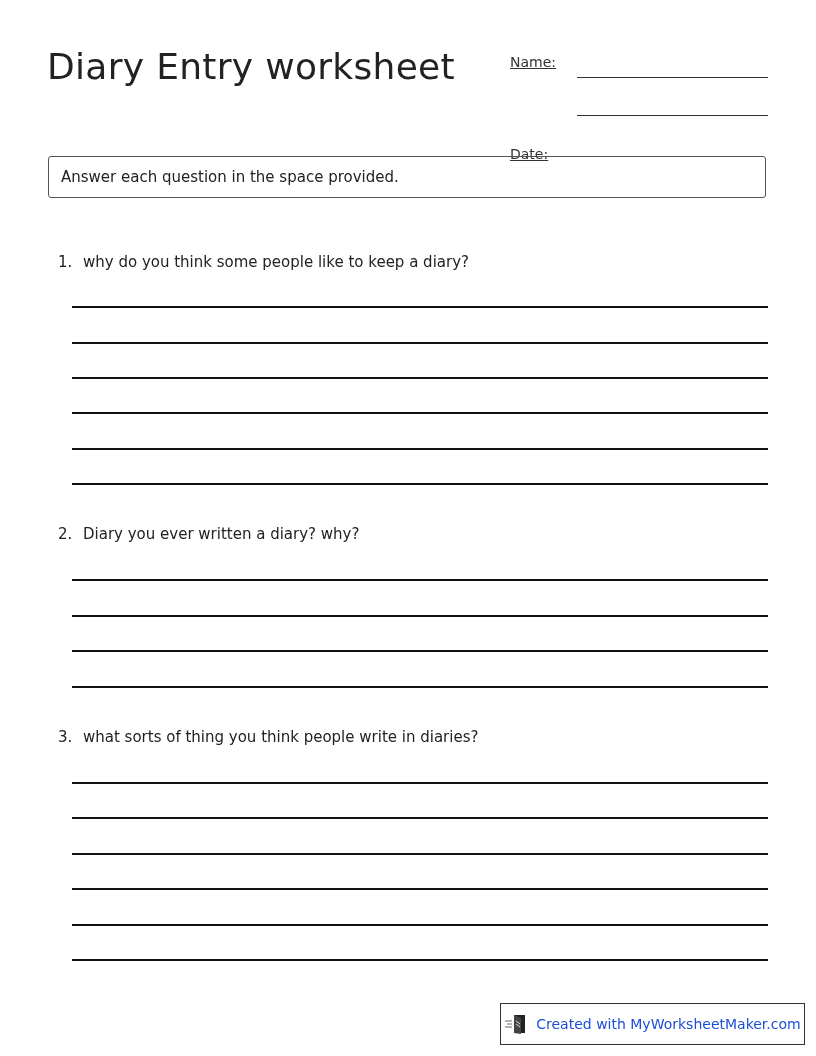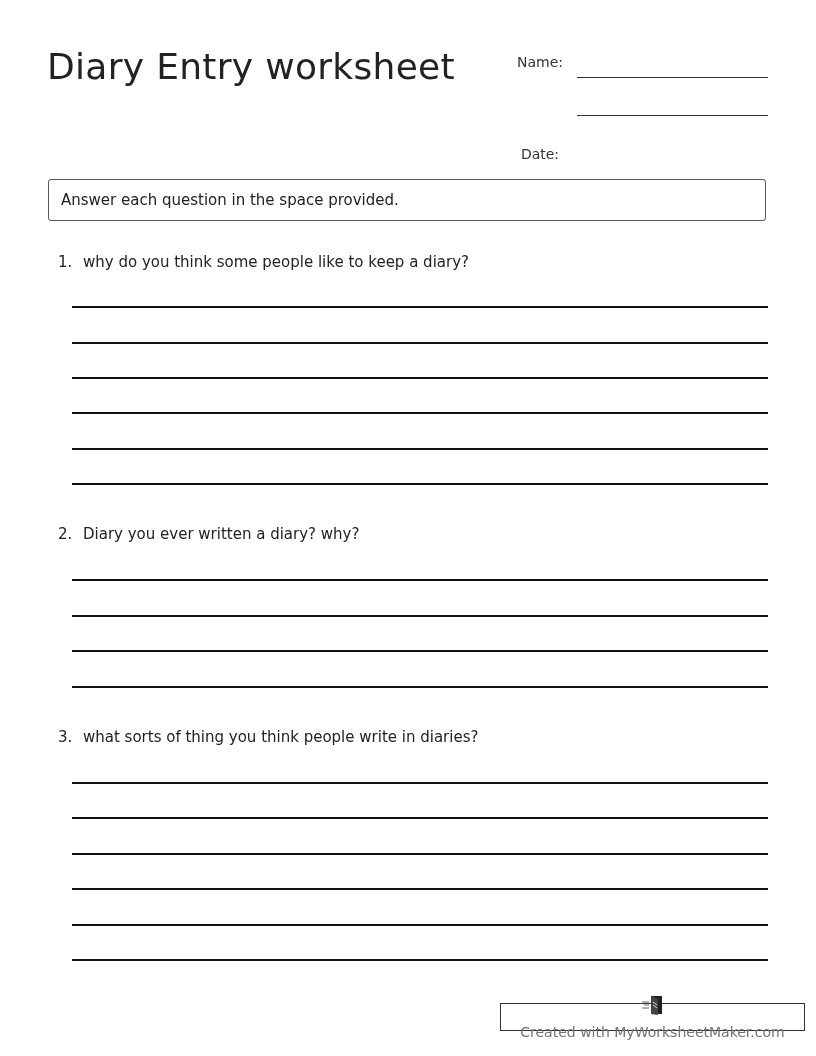--- a/index.html
+++ b/index.html
@@ -6,44 +6,44 @@
     body {
       width: 816px; height: 1056px; position: relative; overflow: hidden;
       font-family: "DejaVu Sans", sans-serif; color: #222;
     }
     .title {
       position: absolute; left: 47px; top: 46px;
       font-size: 36px; font-weight: normal; letter-spacing: 0.3px; color: #222;
       font-family: "DejaVu Sans", sans-serif;
     }
     .field-label {
-      position: absolute; font-size: 14px; color: #333; text-align: center; width: 60px;
+      position: absolute; font-size: 14px; color: #333; text-align: left; width: 60px; text-decoration: underline;
     }
     .field-line {
       position: absolute; left: 577px; width: 191px; height: 0;
       border-top: 1.5px solid #333;
     }
     .instructions {
-      position: absolute; left: 48px; top: 179px; width: 718px; height: 42px;
+      position: absolute; left: 48px; top: 156px; width: 718px; height: 42px;
       border: 1.5px solid #555; border-radius: 3px; box-sizing: border-box;
       padding: 0 12px; display: flex; align-items: center;
       font-size: 15px; color: #222;
     }
     .question {
       position: absolute; left: 58px; font-size: 15px; color: #222;
     }
     .question .num { display: inline-block; width: 25px; }
     .answer-line {
       position: absolute; left: 72px; width: 696px; height: 2px; background: #111;
     }
     .footer {
-      position: absolute; left: 500px; top: 1003px; width: 305px; height: 28px;
+      position: absolute; left: 500px; top: 1003px; width: 305px; height: 42px;
       border: 1.5px solid #333; box-sizing: border-box;
       display: flex; align-items: center; justify-content: center; gap: 8px;
-      font-family: "DejaVu Sans", sans-serif; font-size: 14px; color: #737373; flex-direction: column;
+      font-family: "DejaVu Sans", sans-serif; font-size: 14px; color: #1d4ed8;
     }
     .footer svg { display: block; }
   </style>
 </head>
 <body>
 
 <div>
 
   <div class="title">Diary Entry worksheet</div>
 

